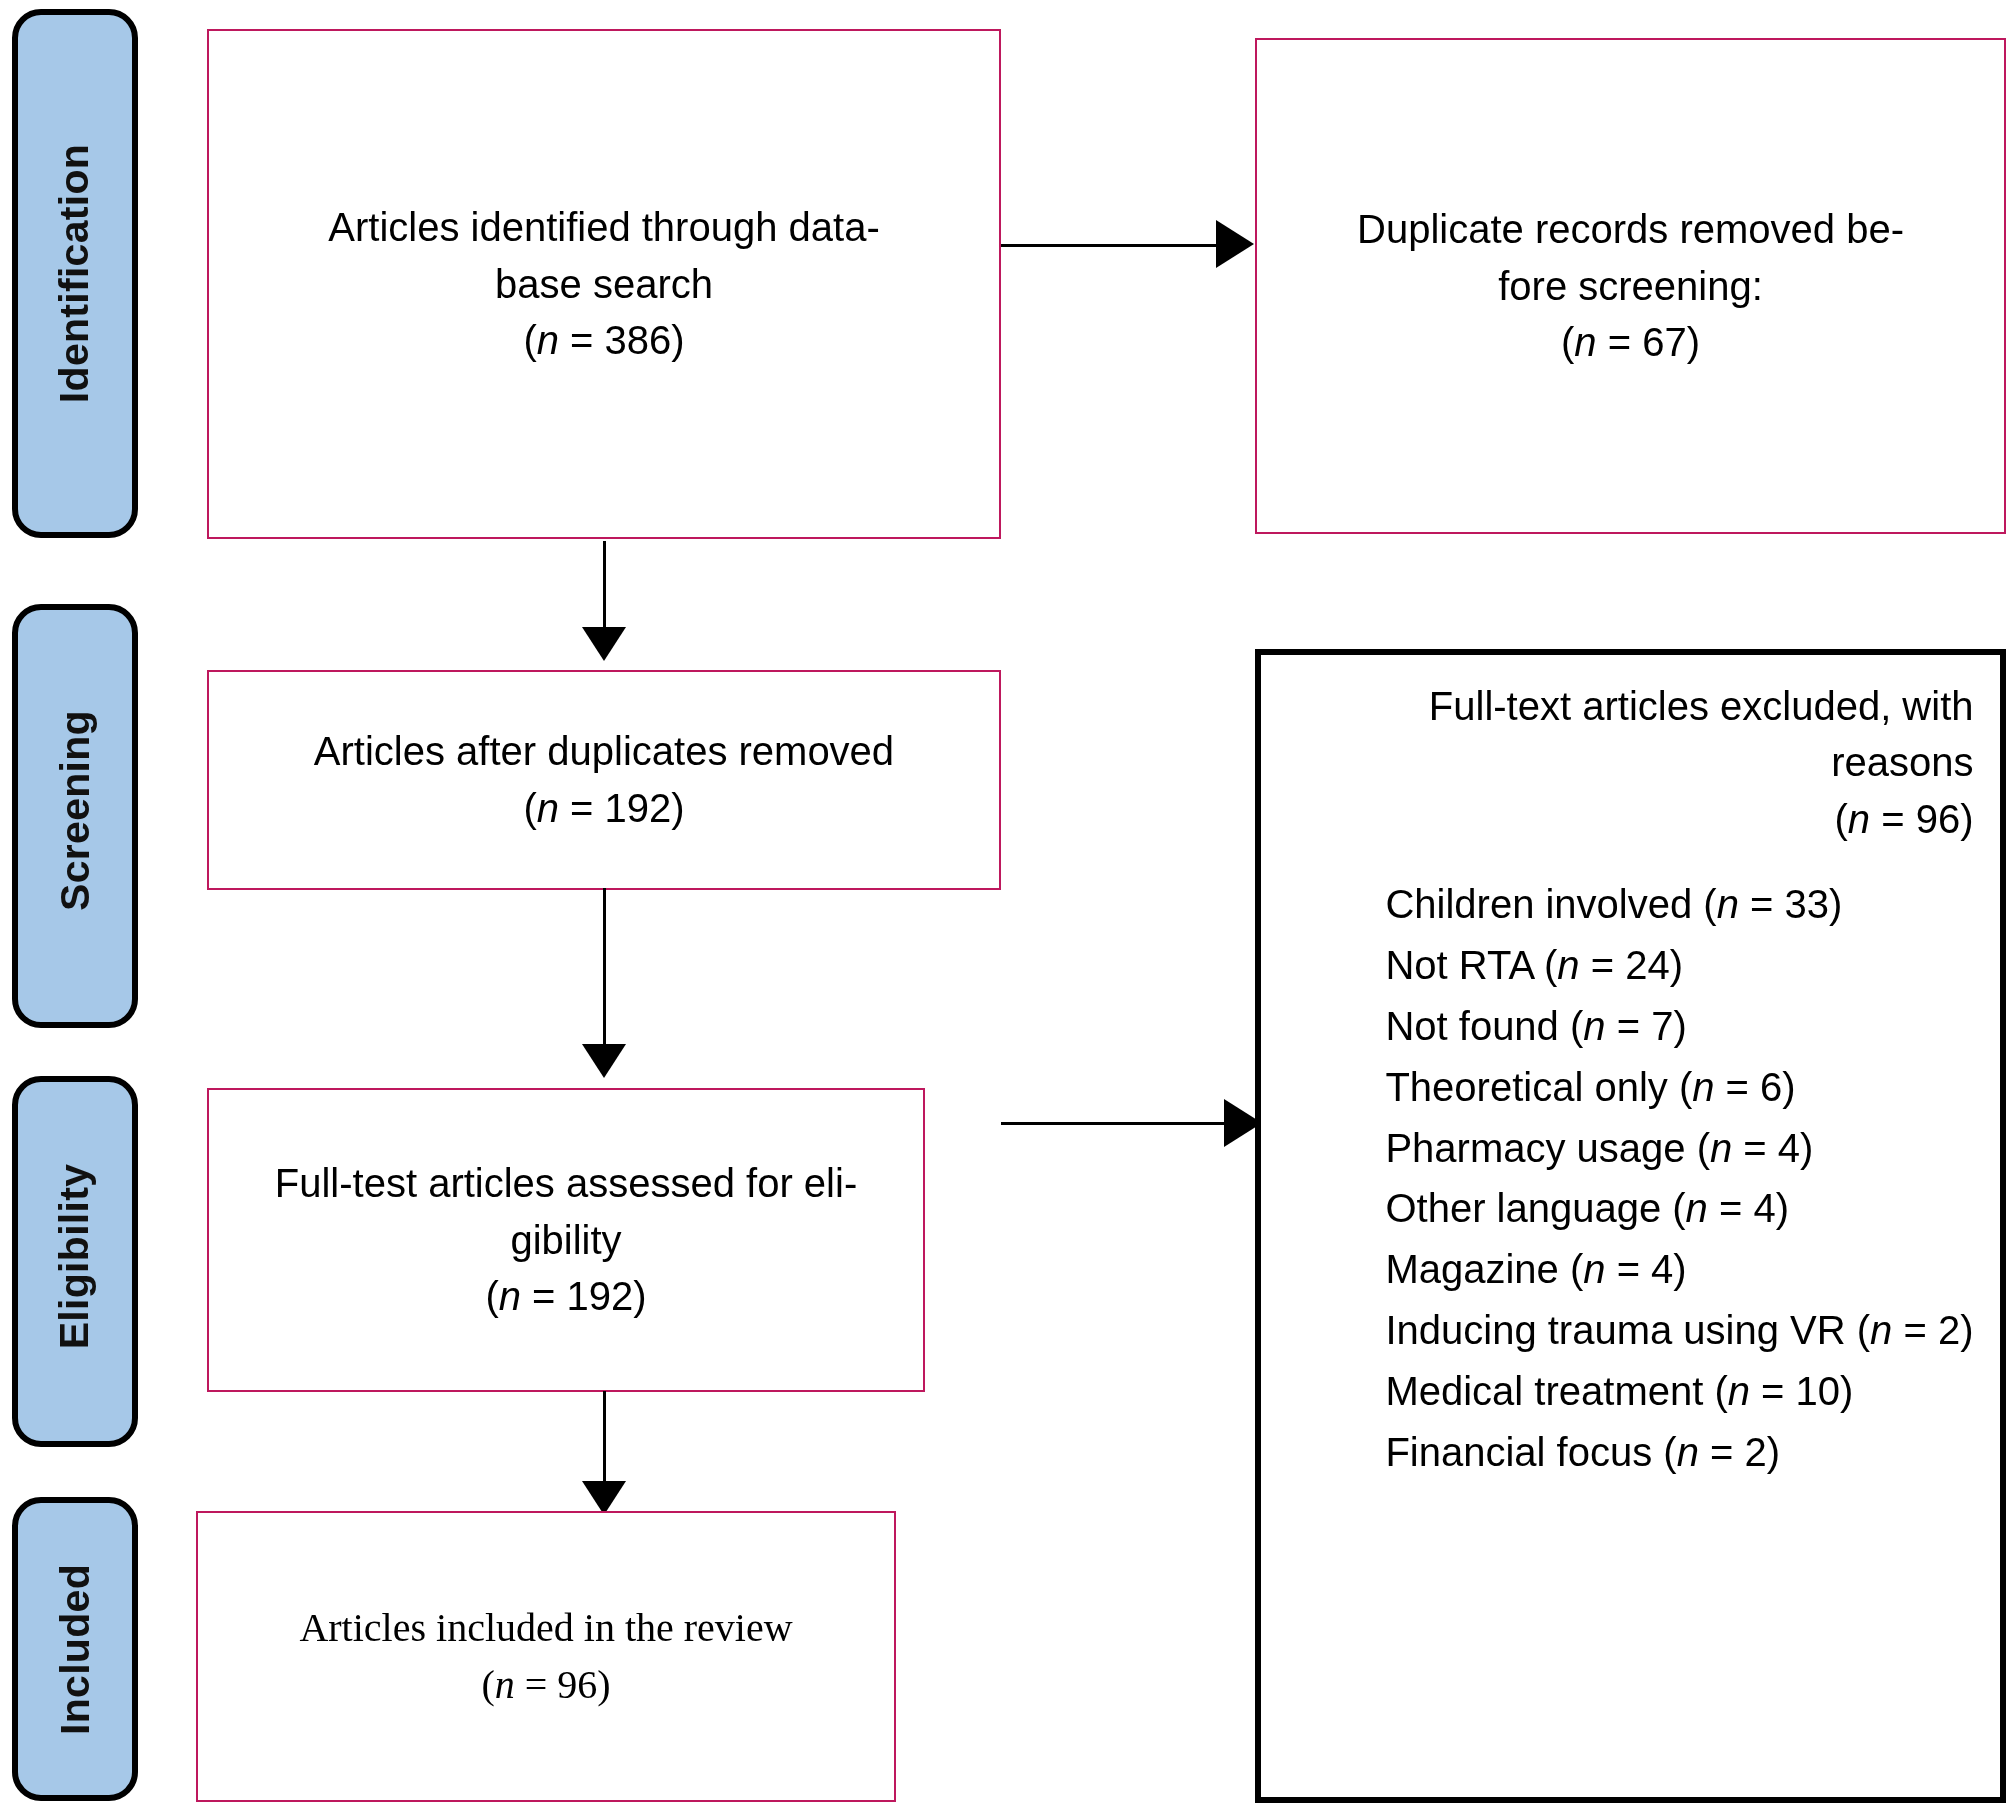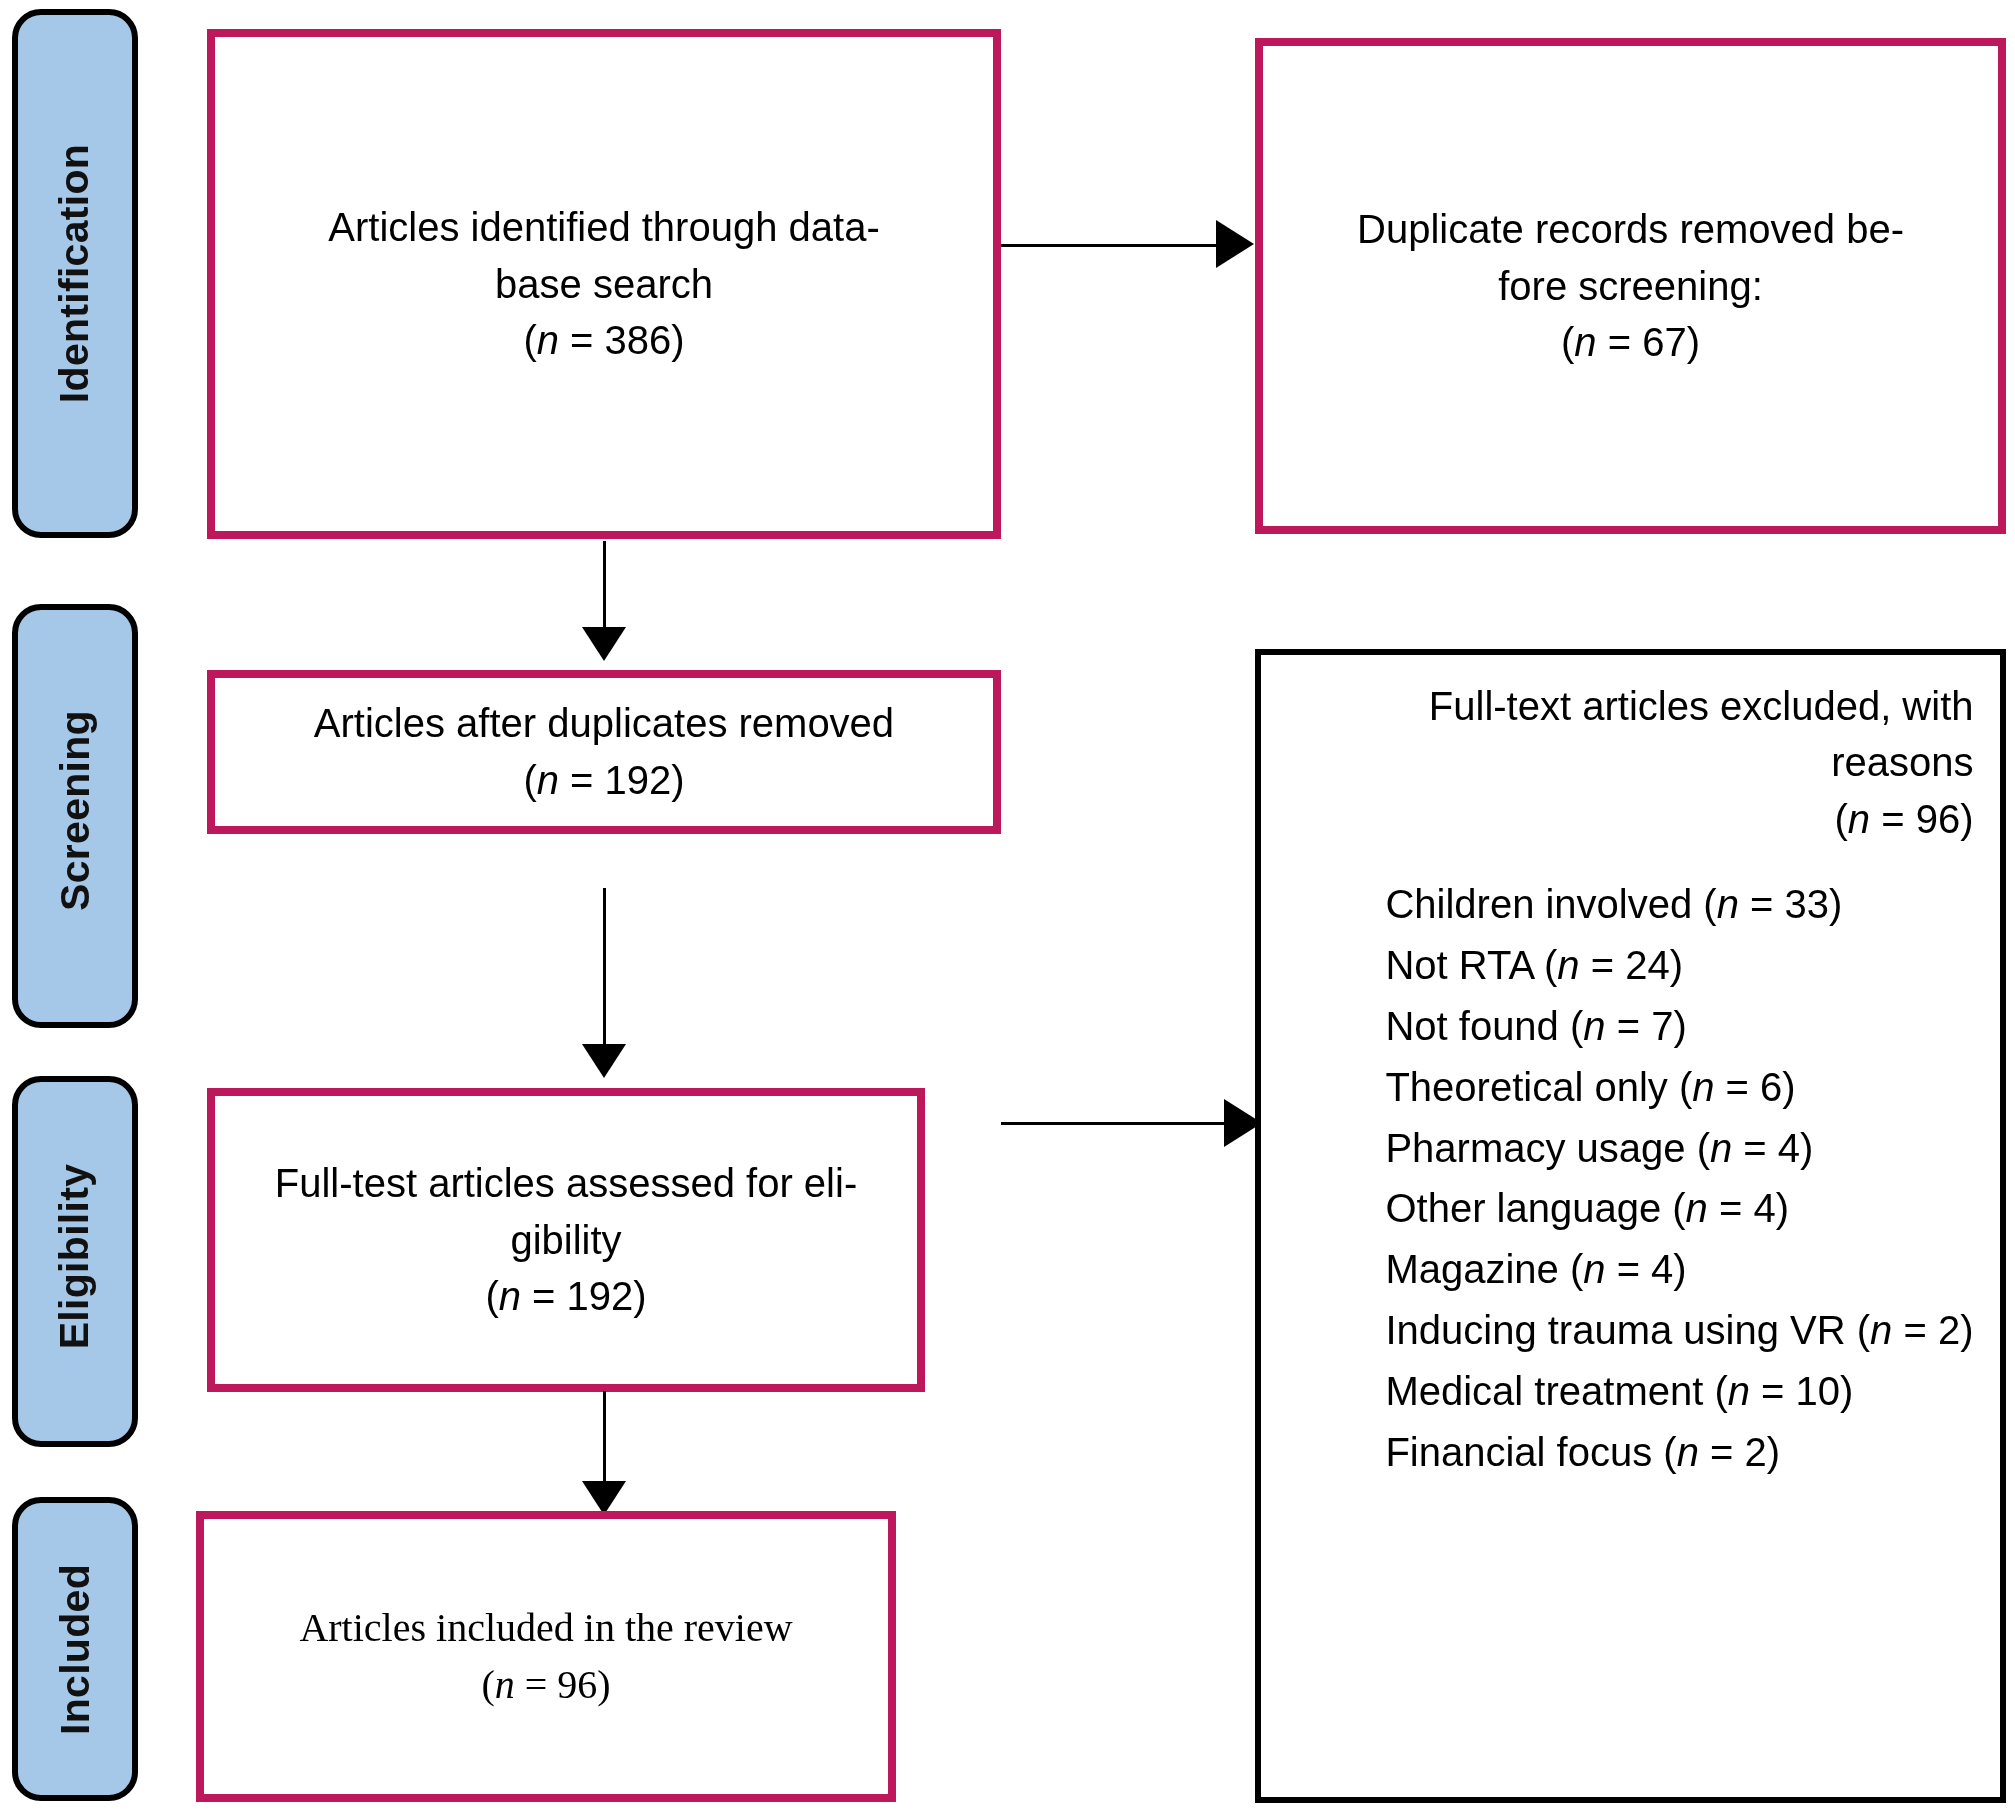--- a/index.html
+++ b/index.html
@@ -40,21 +40,21 @@
     font-weight: bold;
     letter-spacing: 0.3px;
     line-height: 1;
     color: #111111;
   }
 
   
   .proc-box {
     position: absolute;
     background: #ffffff;
-    border: 8px solid #be185d;
+    border: 2px solid #be185d;
     box-sizing: border-box;
     display: flex;
     flex-direction: column;
     align-items: center;
     justify-content: center;
     padding: 6.6px 17px;
   }
   .proc-box .line {
     font-size: 40px;
     line-height: 1.42;
@@ -161,21 +161,21 @@
       <span>(</span><i class="nvar">n</i><span> = 67)</span>
     </div>
   </div>
 
   <div class="h-line" style="left:1001px; top:244px; width:216px;"></div>
   <div class="h-head" style="left:1216px; top:220px;"></div>
 
   <div class="v-line" style="left:603px; top:541px; width:3.3px; height:93px;"></div>
   <div class="v-head" style="left:582px; top:627px;"></div>
 
-  <div class="proc-box" style="left:207px; top:670px; width:794px; height:164px;">
+  <div class="proc-box" style="left:207px; top:670px; width:794px; height:220px;">
     <div class="line">Articles after duplicates removed</div>
     <div class="line">
       <span>(</span><i class="nvar">n</i><span> = 192)</span>
     </div>
   </div>
 
   <div class="v-line" style="left:603px; top:888px; width:3.3px; height:162px;"></div>
   <div class="v-head" style="left:582px; top:1044px;"></div>
 
   <div class="proc-box" style="left:207px; top:1088px; width:718px; height:304px;">

